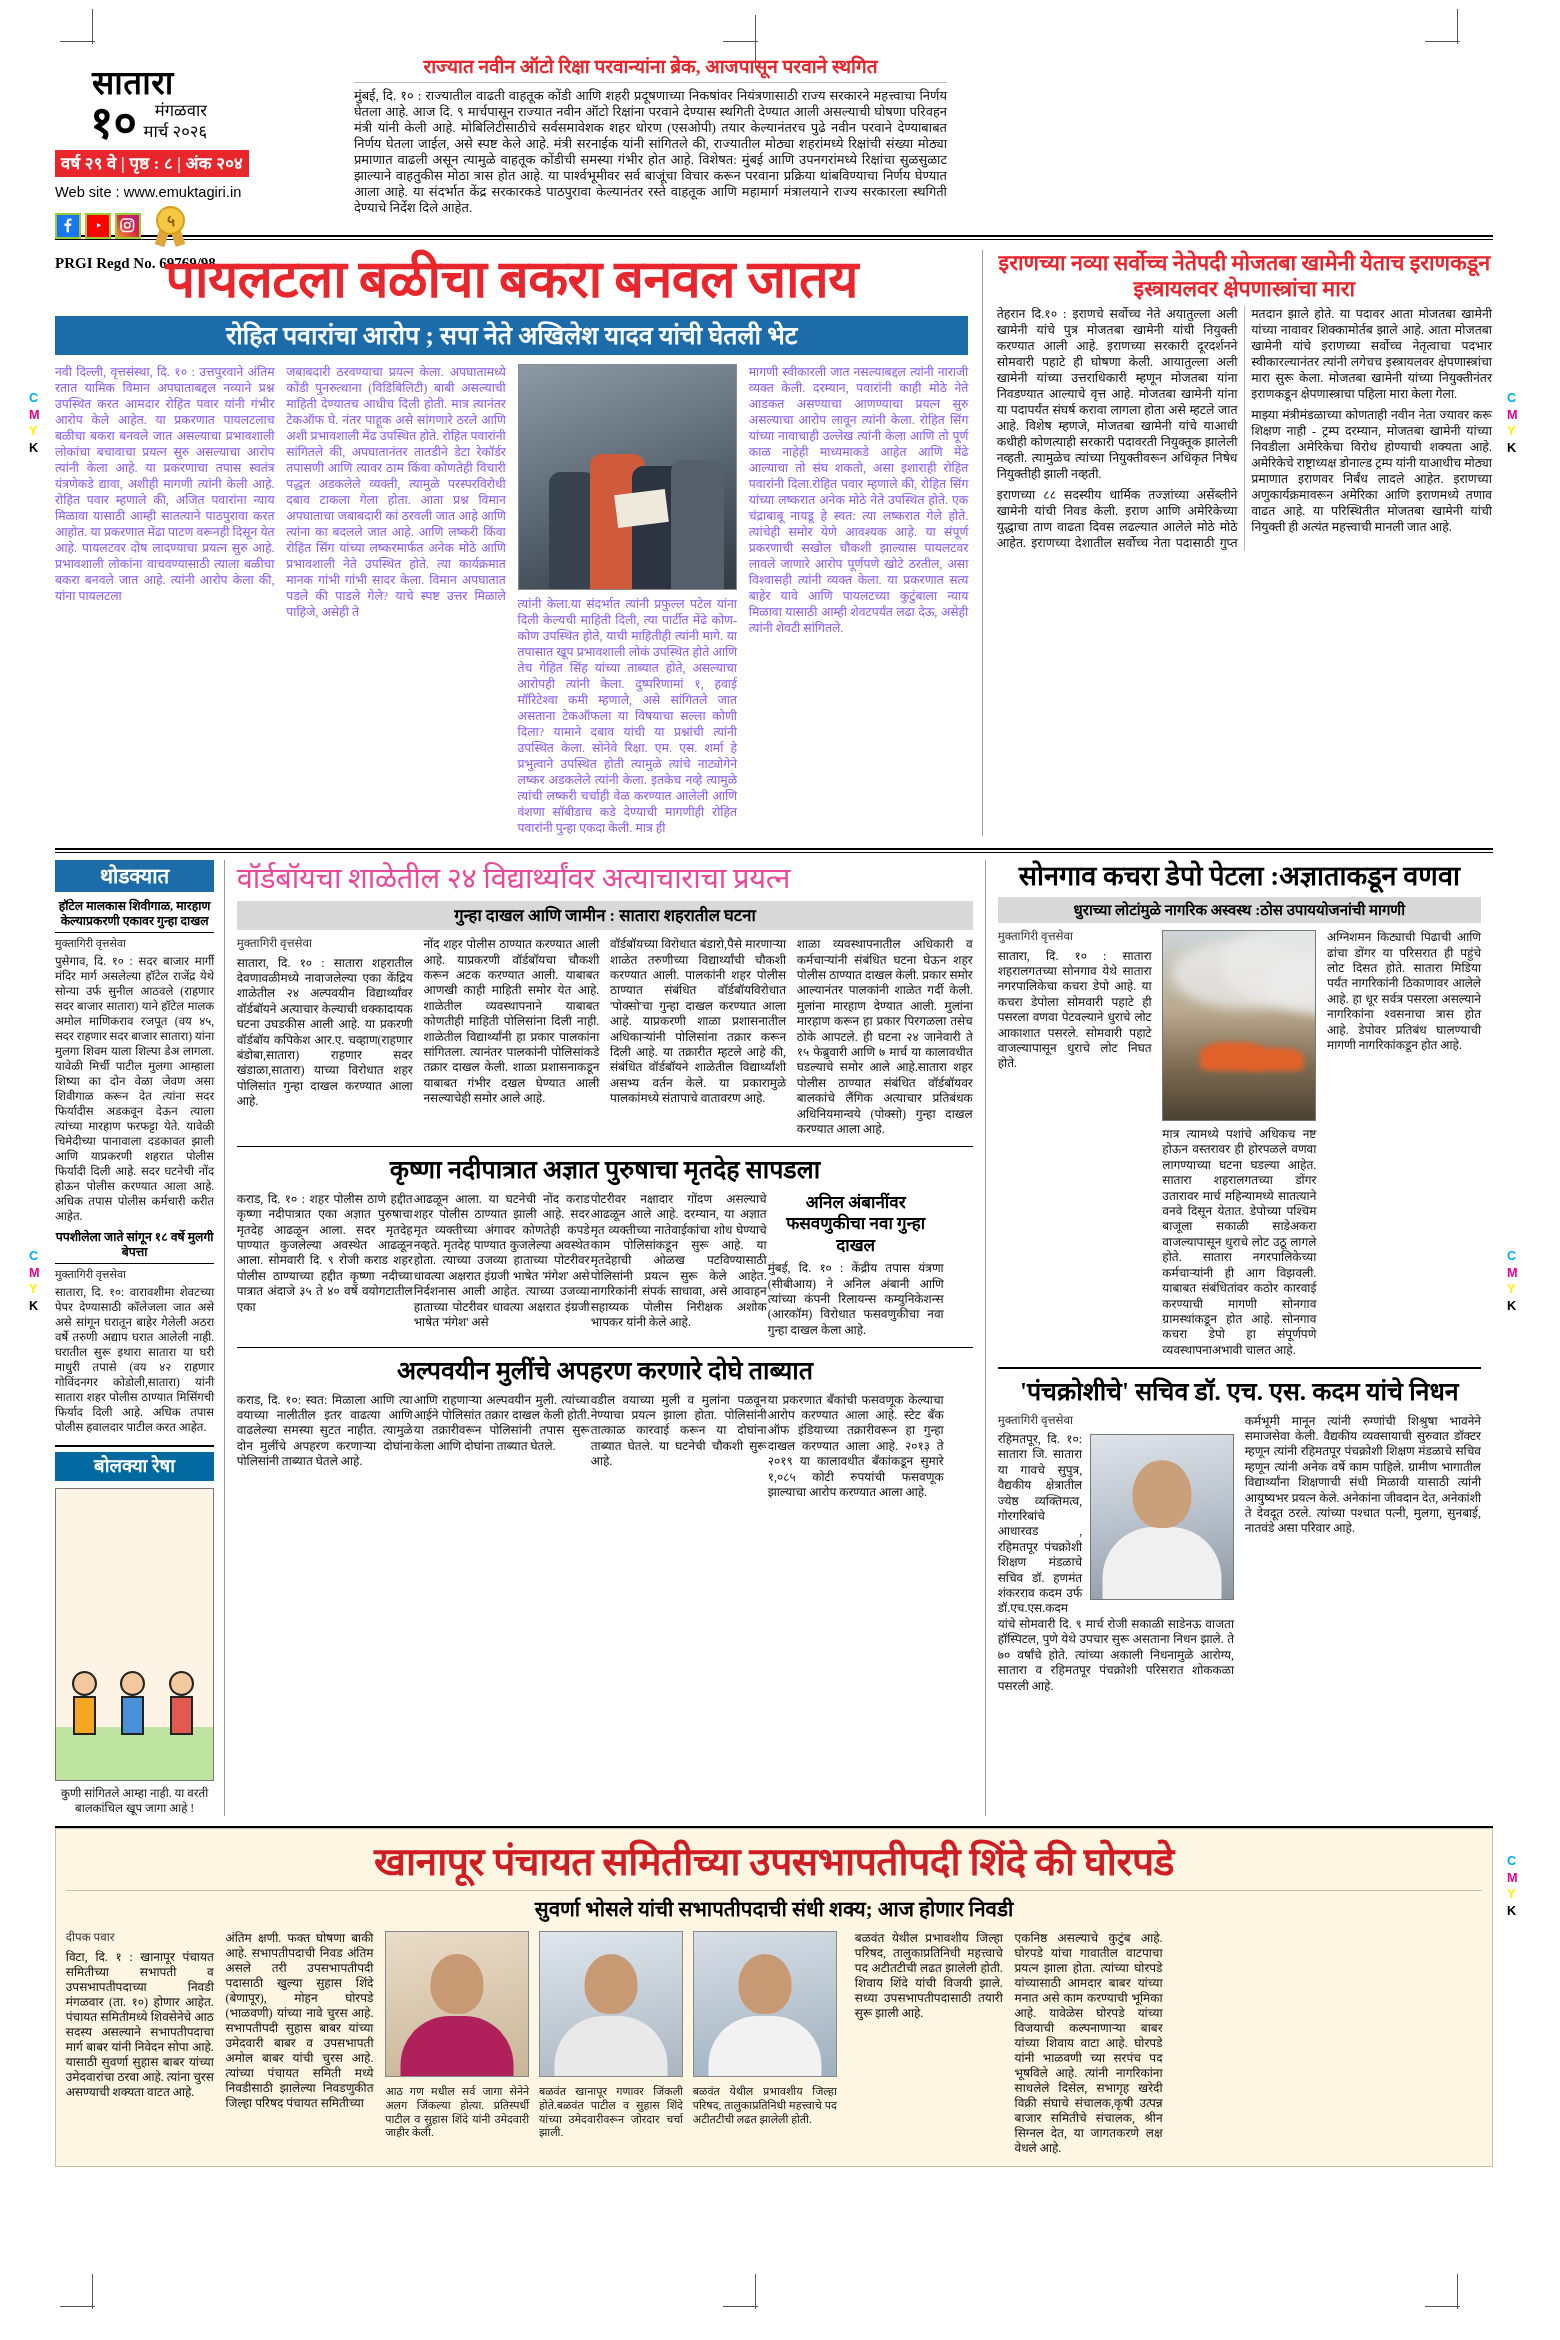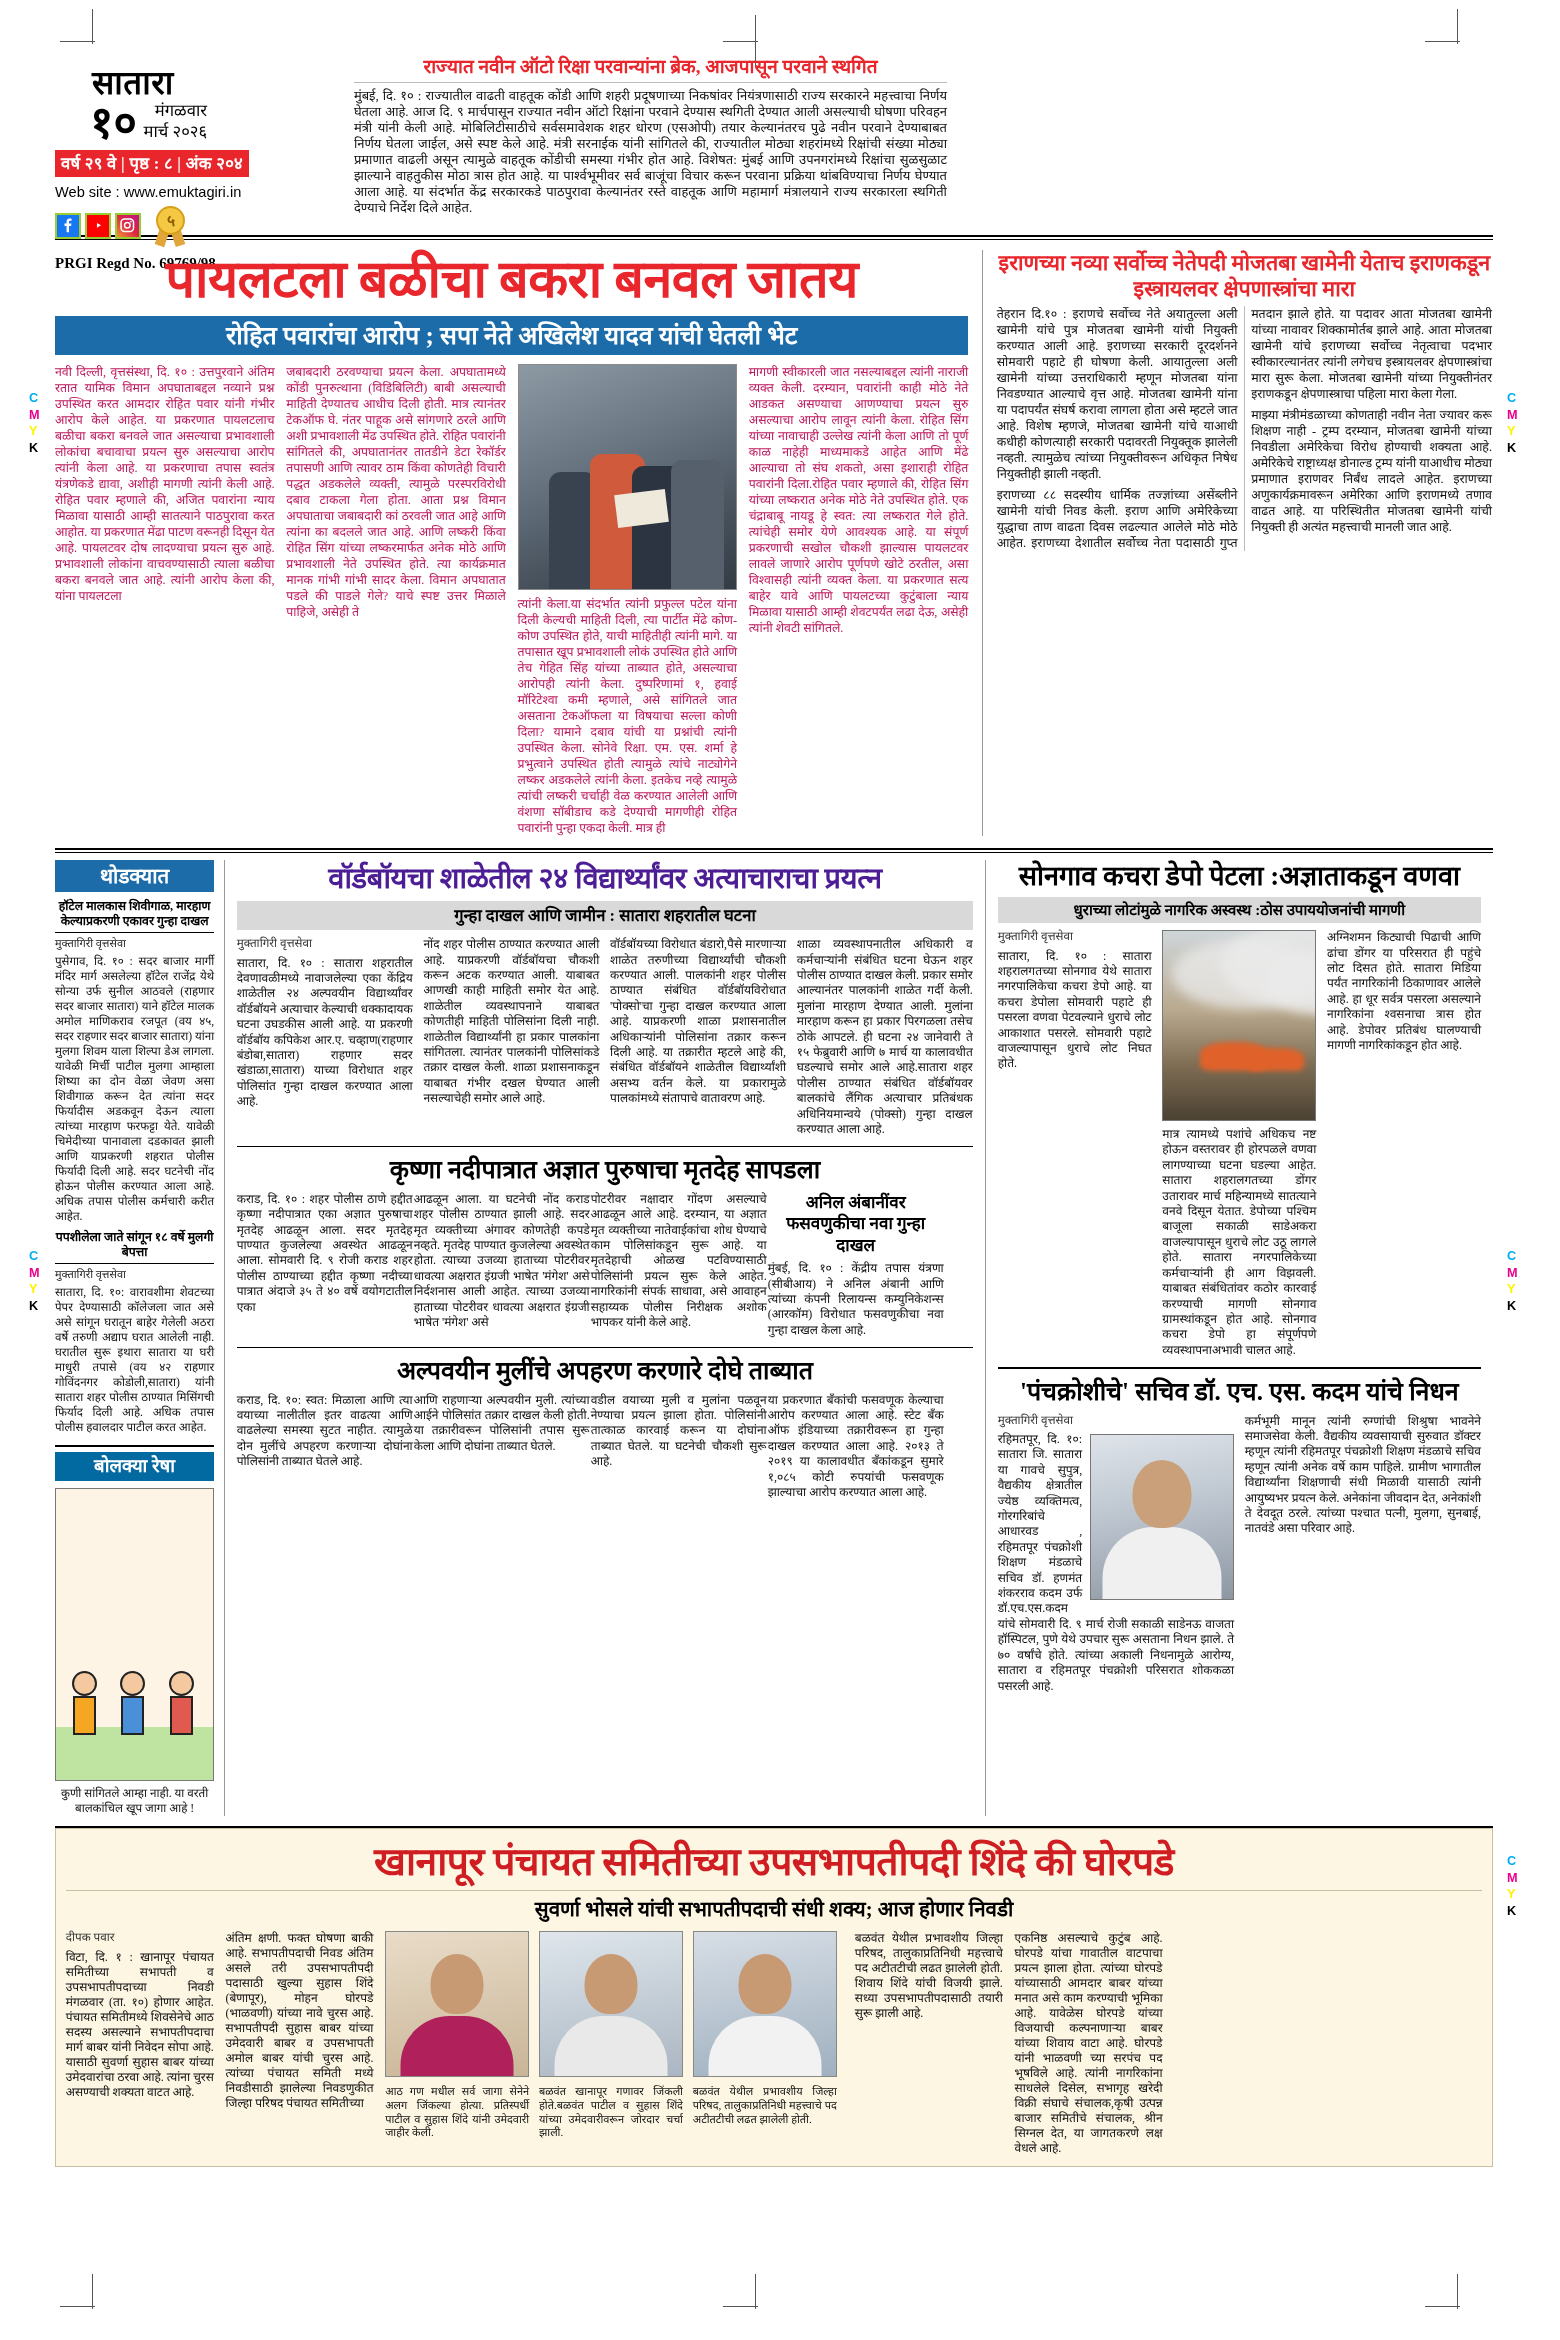--- a/index.html
+++ b/index.html
@@ -93,21 +93,21 @@
 
   .lead-title {
     color: #e8262c; font-weight: bold; font-size: 52px; line-height: 59px;
     text-align: center; letter-spacing: -0.5px;
   }
   .lead-sub {
     background: #1b6ca8; color: #fff; font-weight: bold;
     font-size: 25px; line-height: 39px; text-align: center; margin-top: 7.8px;
   }
   .lead-cols { display: flex; gap: 11.7px; margin-top: 8.8px; }
-  .lcol { width: 220px; font-size: 12.3px; line-height: 16px; text-align: justify; color: #be185d;}
+  .lcol { width: 220px; font-size: 12.3px; line-height: 16px; text-align: justify; color: #8b5cf6;}
   .lead-photo { width: 100%; height: 226px; margin-bottom: 5.9px;
     background: linear-gradient(160deg,#8d9aa4 0%,#6d7a86 35%,#4a5560 70%,#333b43 100%);
     position: relative; overflow: hidden; border: 1px solid #8a8a8a;}
   .lead-photo .fig { position: absolute; bottom: 0; background: #2e3740; border-radius: 11.7px 11.7px 0 0;}
   .lead-photo .f1 { left: 14%; width: 47px; height: 117px; background:#394350;}
   .lead-photo .f2 { left: 33%; width: 55px; height: 135px; background:#cf5a3c;}
   .lead-photo .f3 { left: 52%; width: 51px; height: 123px; background:#2b3440;}
   .lead-photo .f4 { left: 70%; width: 53px; height: 129px; background:#55606c;}
   .lead-photo .paper { position: absolute; left: 45%; bottom: 64px; width: 51px; height: 33px;
      background: #efe9dc; transform: rotate(-7deg); }
@@ -129,21 +129,21 @@
      line-height: 32px; text-align: center; }
   .thod-item { margin-top: 6.8px; }
   .thod-title { font-weight: bold; font-size: 12.3px; line-height: 15px; text-align: center;
      border-bottom: 1px solid #000; padding-bottom: 2.9px;}
   .thod-meta { font-size: 11px; line-height: 13.7px; margin-top: 3.9px; color:#222;}
   .thod-body { font-size: 11.6px; line-height: 15px; text-align: justify; margin-top: 2.9px; color:#111;}
 
   .mid-main { width: 761px; padding: 0 11.7px; border-right: 1px solid #999;}
   .mid-right { width: 495px; padding-left: 11.7px; }
 
-  .story-head { font-weight: bold; font-size: 29px; line-height: 37px; text-align: center; color:#4c1d95;
+  .story-head { font-weight: normal; font-size: 29px; line-height: 37px; color:#ec4899;
      letter-spacing: -0.3px;}
   .story-sub { background:#d9d9d9; font-weight: bold; font-size: 16.6px; line-height: 29px;
      text-align: center; margin-top: 3.9px; }
   .story-cols-4 { display: flex; gap: 10.7px; margin-top: 6.8px; }
   .story-cols-3 { display: flex; gap: 1px; margin-top: 6.8px; }
   .scol { font-size: 12px; line-height: 15.4px; text-align: justify; color:#111;}
   .story-cols-4 .scol { width: 176px; }
   .story-cols-3 .scol { width: 154px; }
   .byline { font-size: 11.7px; line-height: 14.6px; margin-bottom: 3.9px; color:#333;}
 

